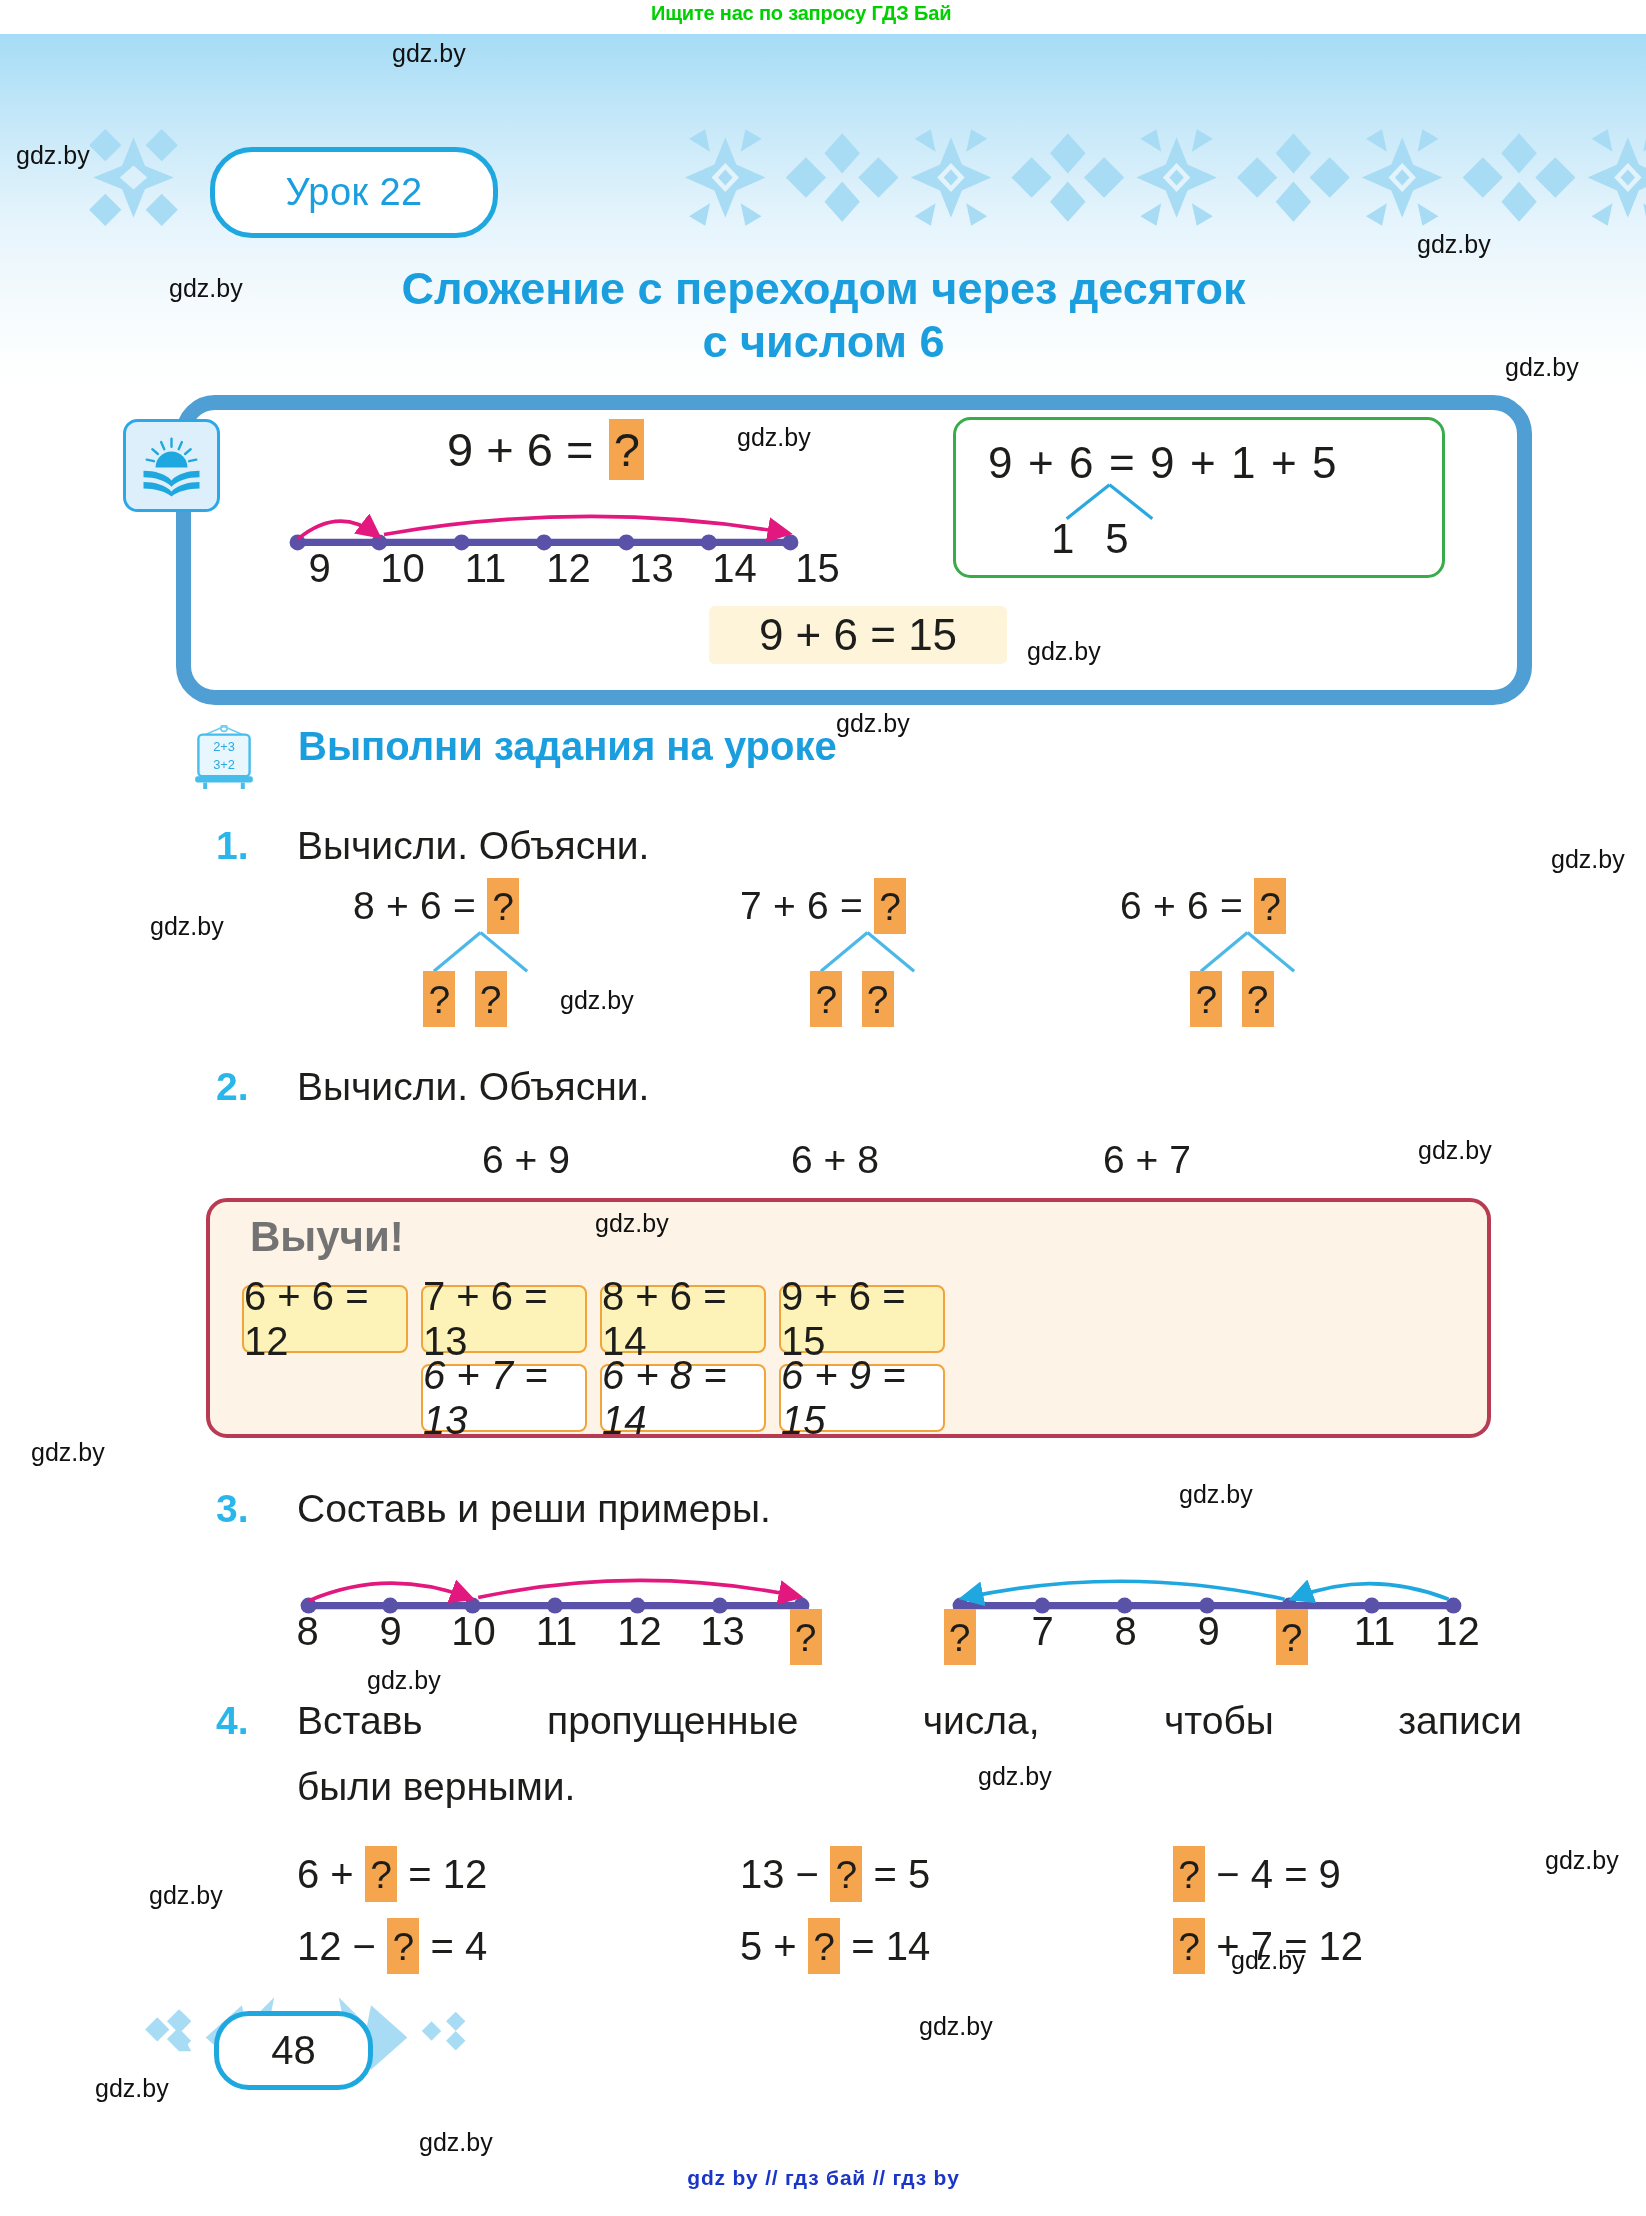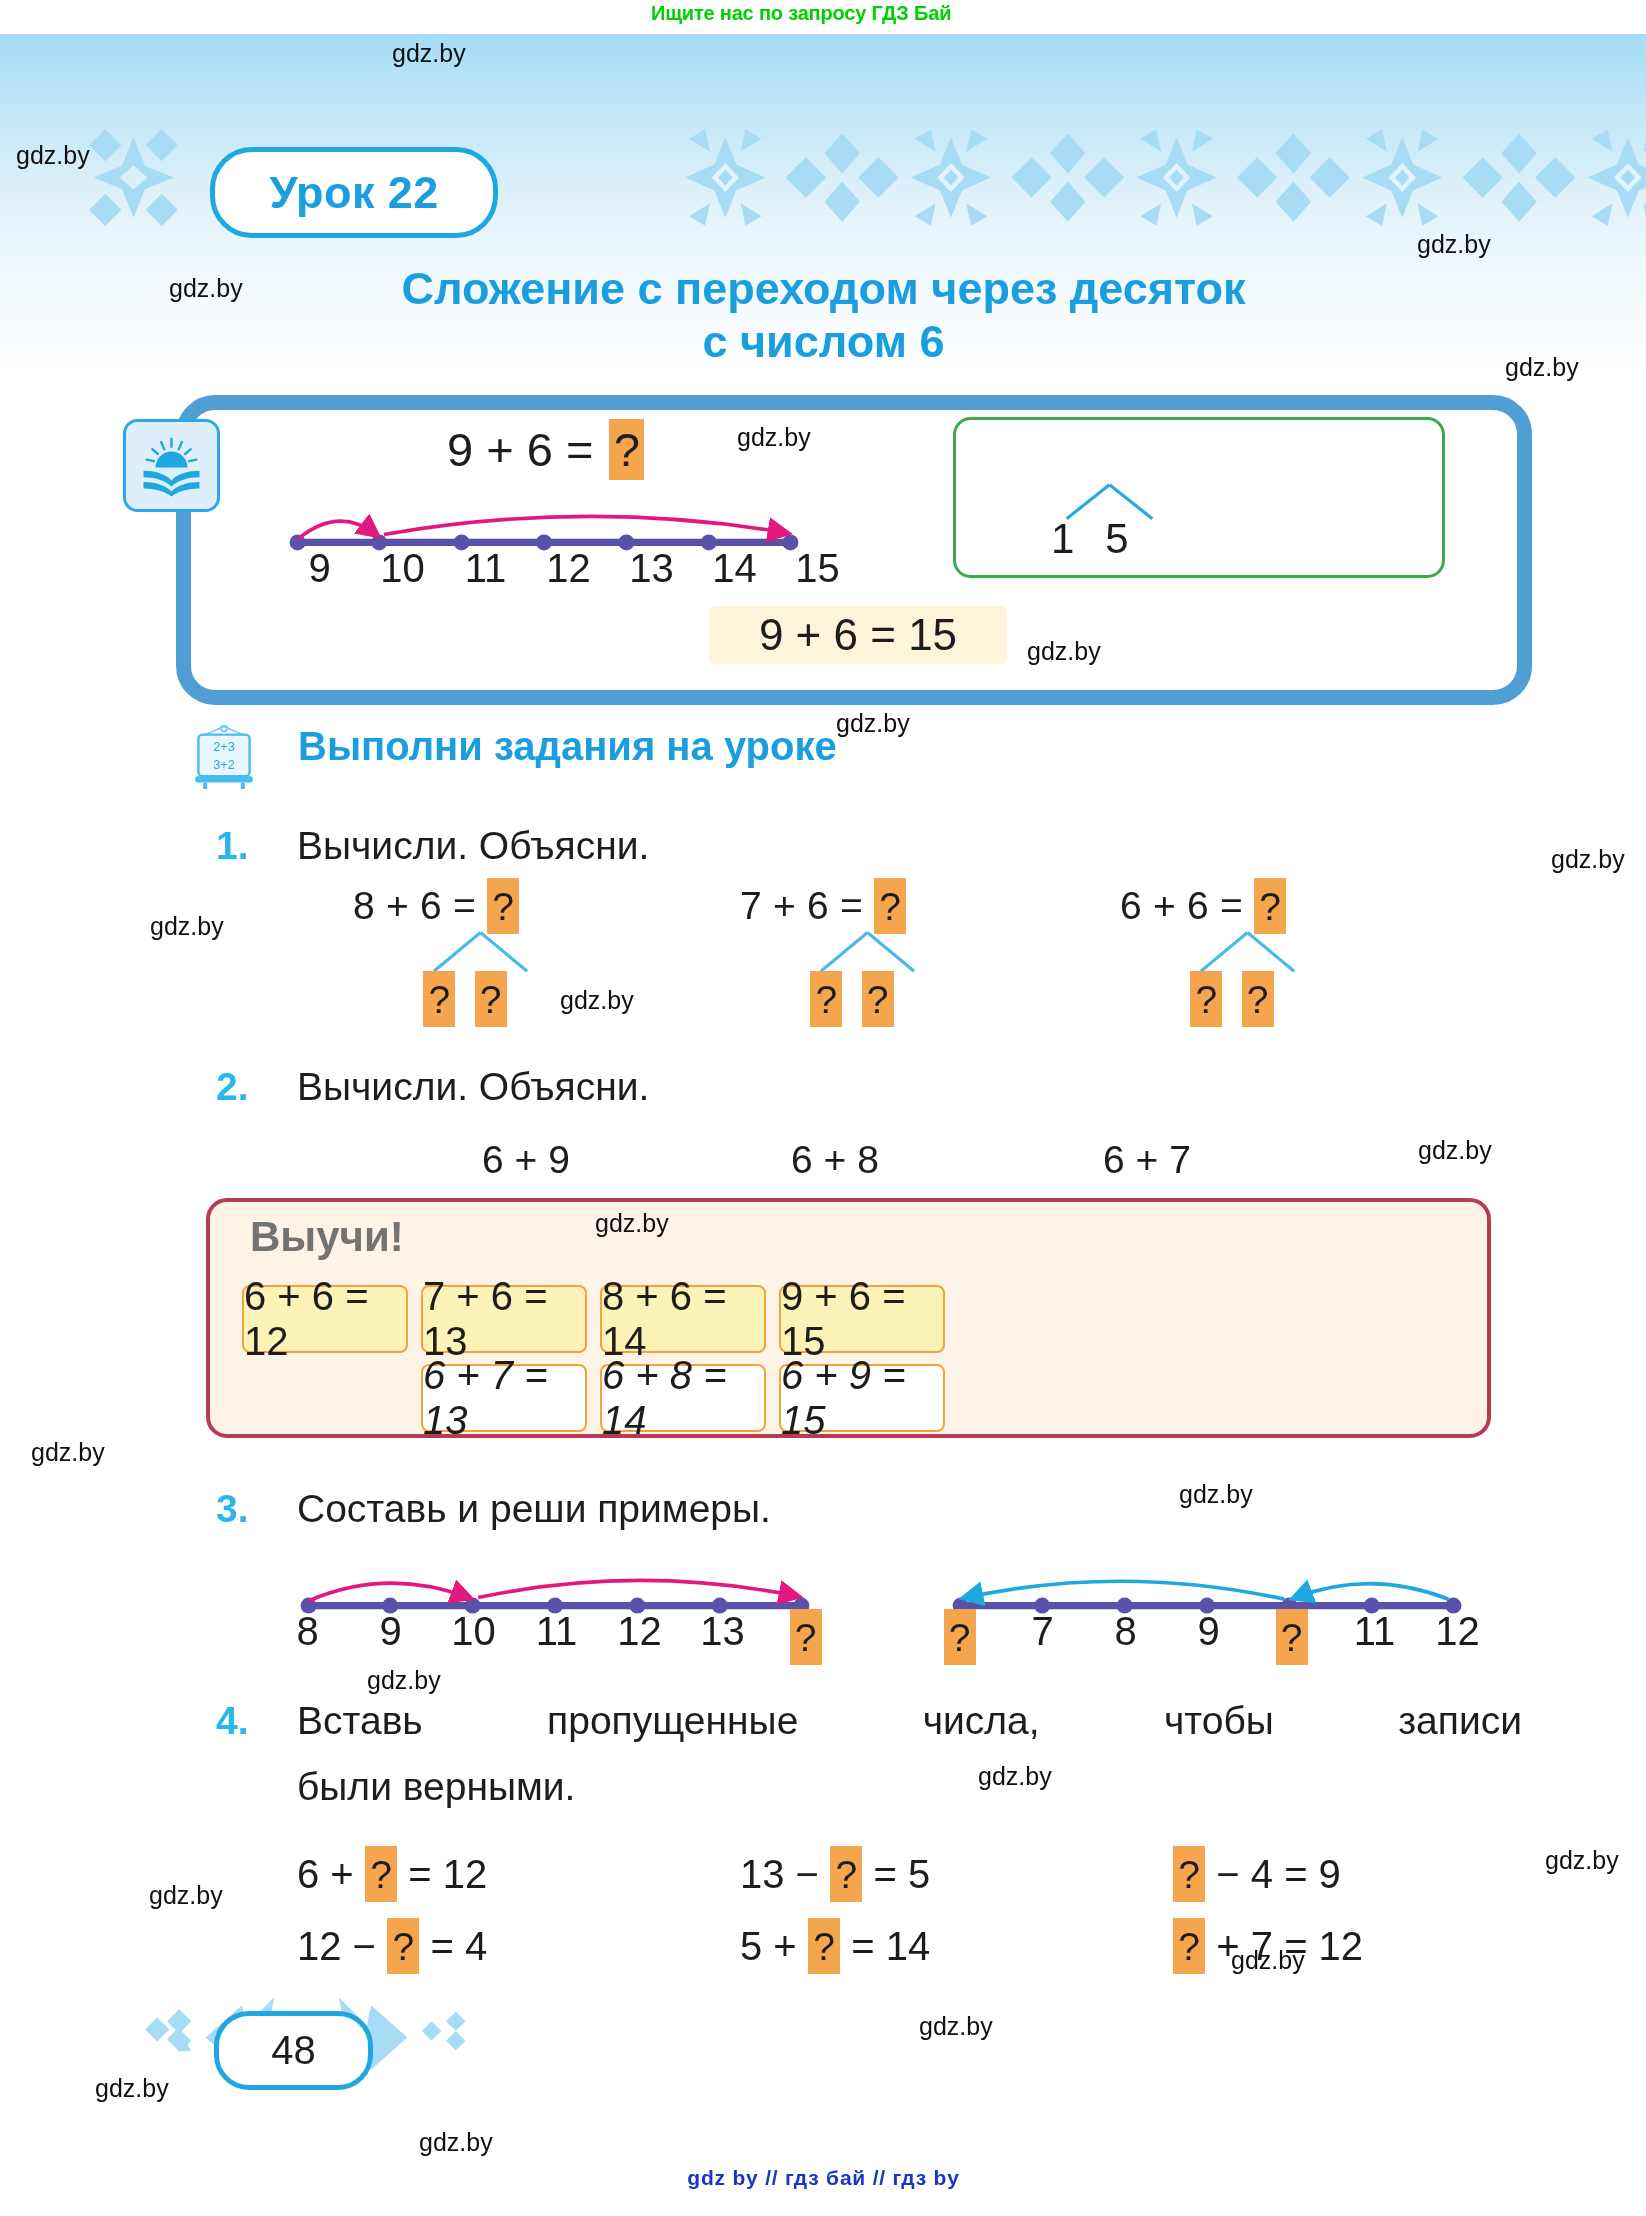--- a/index.html
+++ b/index.html
@@ -31,21 +31,21 @@
   .orn-bottom{position:absolute;left:125px;top:1989px;width:363px;height:97px;overflow:hidden;}
 
   svg.orn{display:block;}
 
   
   .lesson-pill{
     position:absolute;left:210px;top:147px;width:278px;height:81px;
     background:#fff;border:5.6px solid #1fa8e0;border-radius:42px;
     display:flex;align-items:center;justify-content:center;z-index:20;
   }
-  .lesson-pill span{font-size:45px;color:#1b9ede;font-weight:700;letter-spacing:0.4px;}
+  .lesson-pill span{font-size:38px;color:#1b9ede;font-weight:400;letter-spacing:0.4px;}
 
   
   .main-title{
     position:absolute;left:0;top:262px;width:1647px;text-align:center;
     color:#1b9ede;font-size:45px;font-weight:bold;line-height:1.18;z-index:12;
   }
   .main-title .l2{display:block;}
 
   
   .blue-frame{
@@ -255,20 +255,21 @@
     <span style="width:83px;text-align:center;">14</span>
     <span style="width:83px;text-align:center;">15</span>
   </div>
 </div>
 
 <div class="answer-box">
   <span>9 + 6 = 15</span>
 </div>
 
 <div class="green-frame">
+  <div class="green-eq">9 + 6 = 9 + 1 + 5</div>
   <svg style="position:absolute;left:101px;top:63px;" width="105" height="39" aria-hidden="true" viewBox="0 0 130 48">
     <line x1="65" y1="2" x2="12" y2="44" stroke="#2aa8e0" stroke-width="4"></line>
     <line x1="65" y1="2" x2="118" y2="44" stroke="#2aa8e0" stroke-width="4"></line>
   </svg>
   <div class="green-parts">
     <span>1</span><span>5</span>
   </div>
 </div>
 
 <div class="sec-icon">

